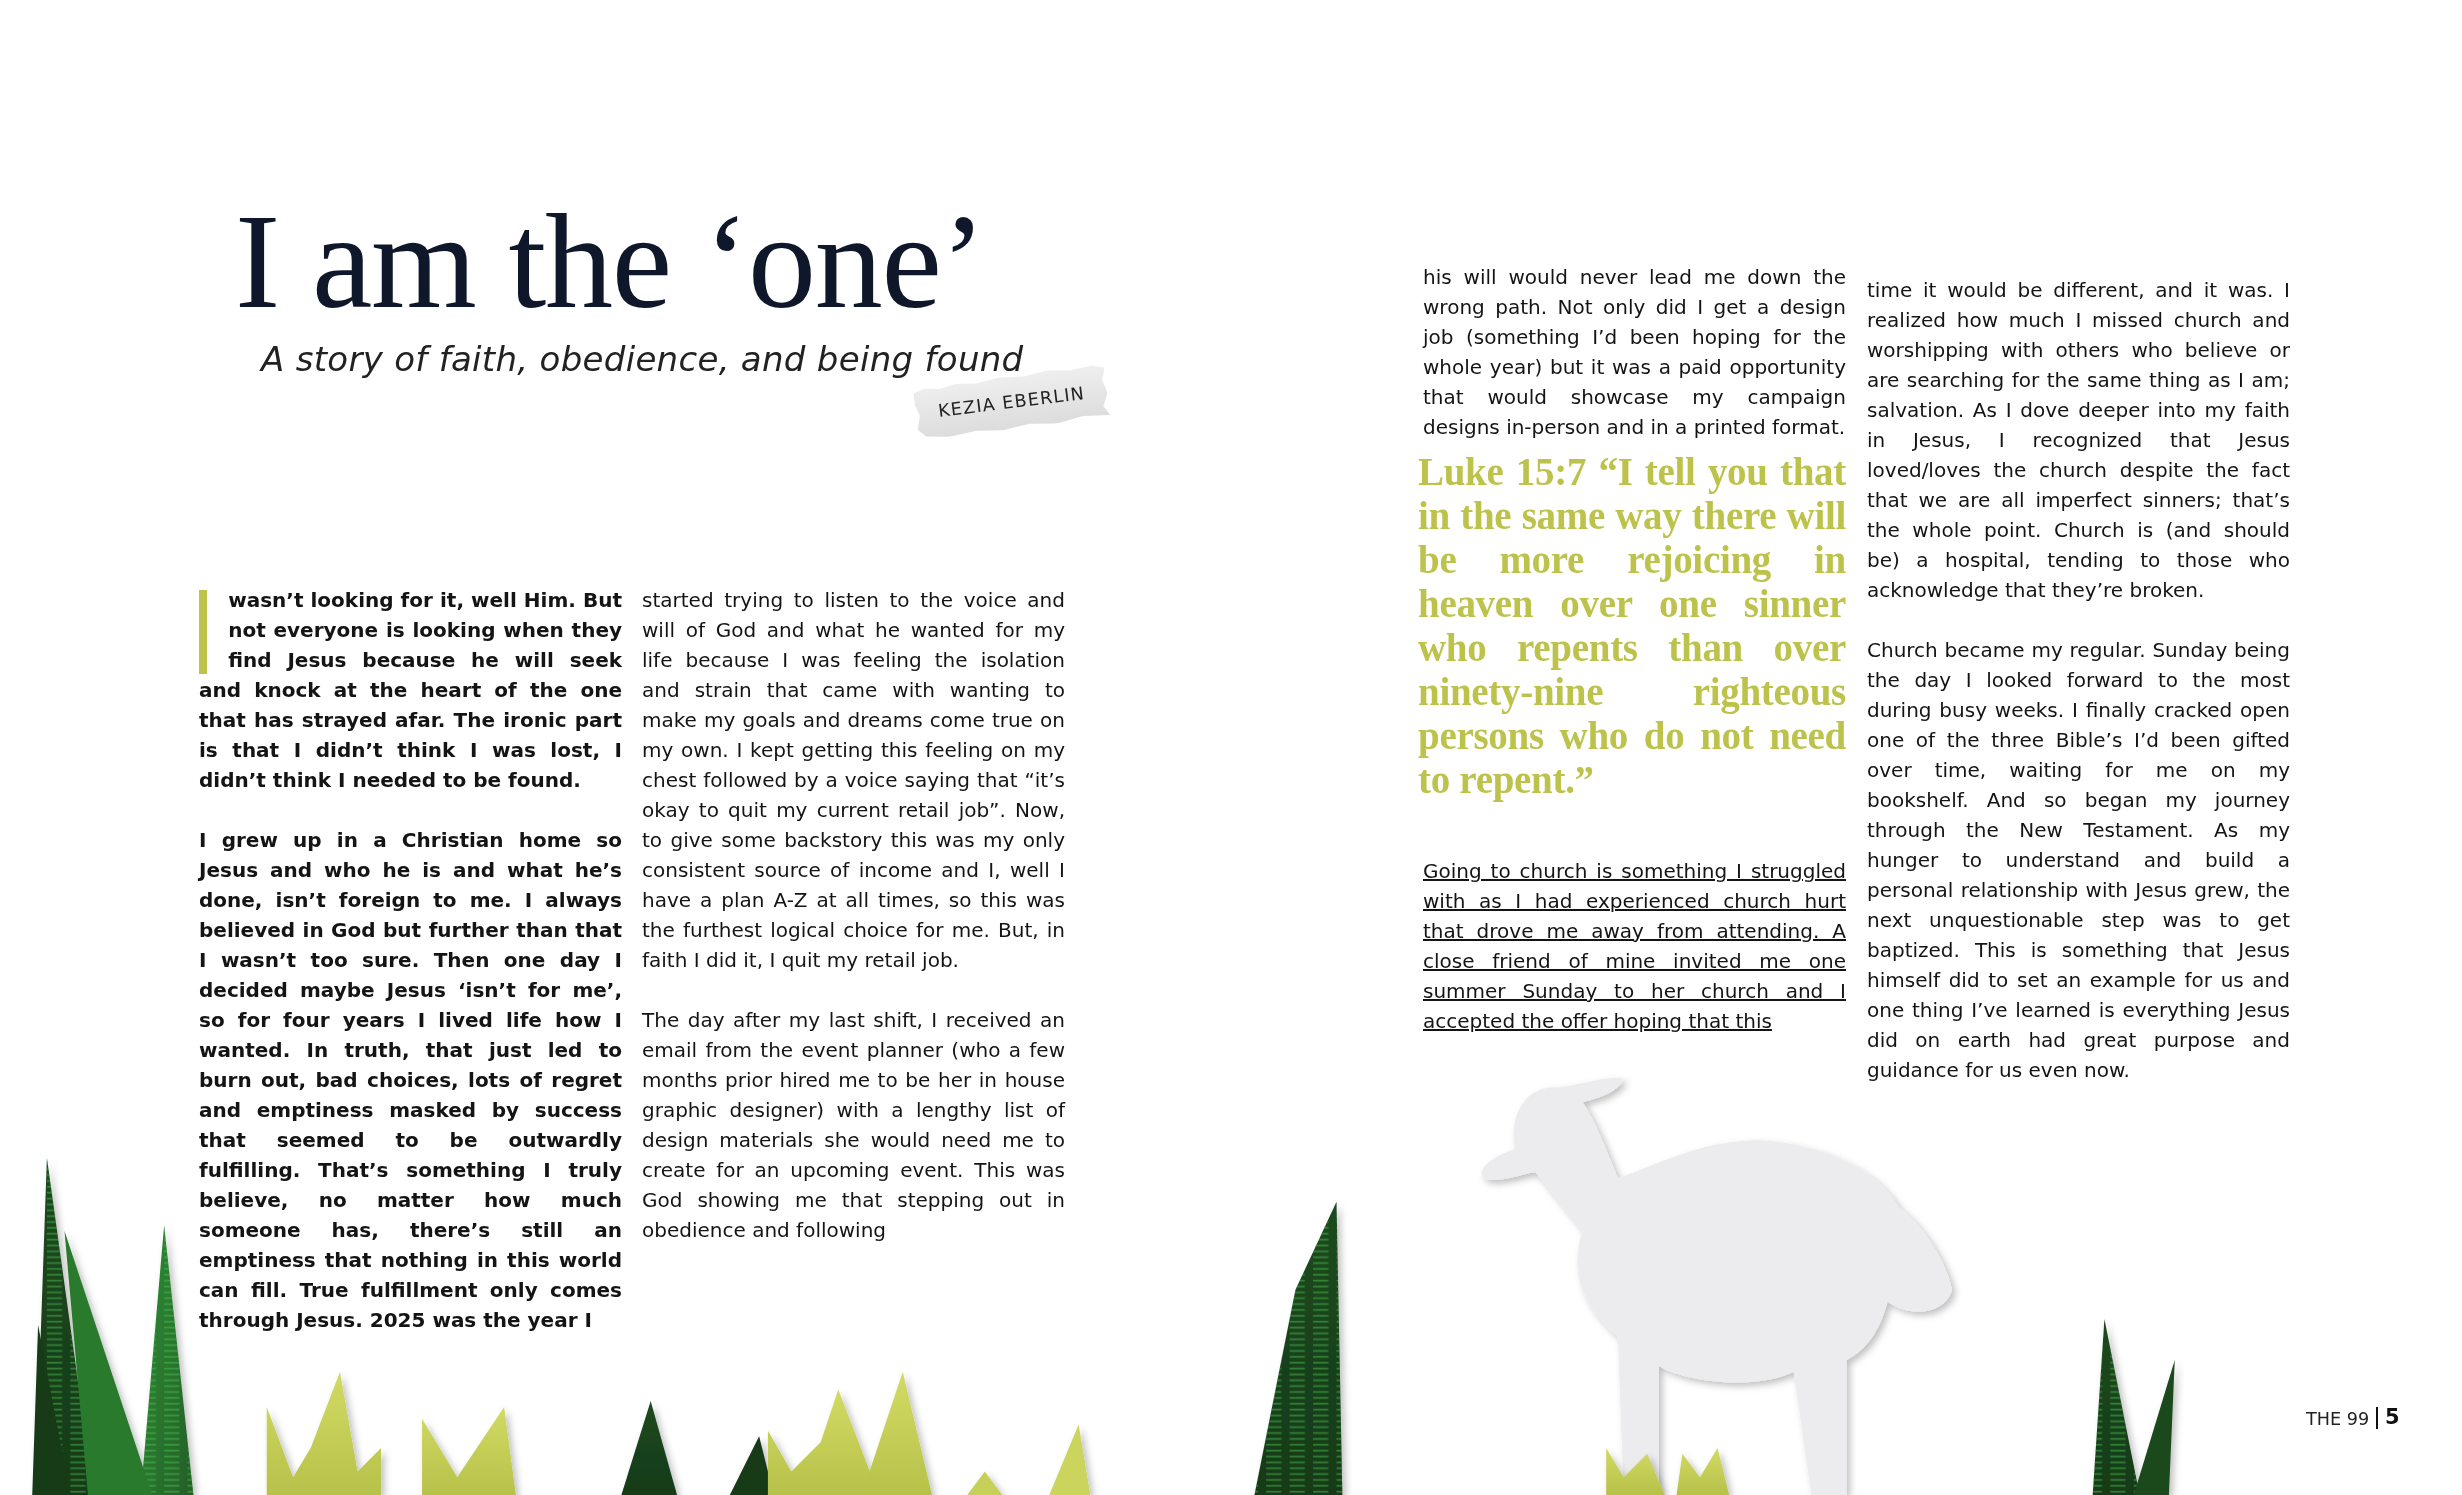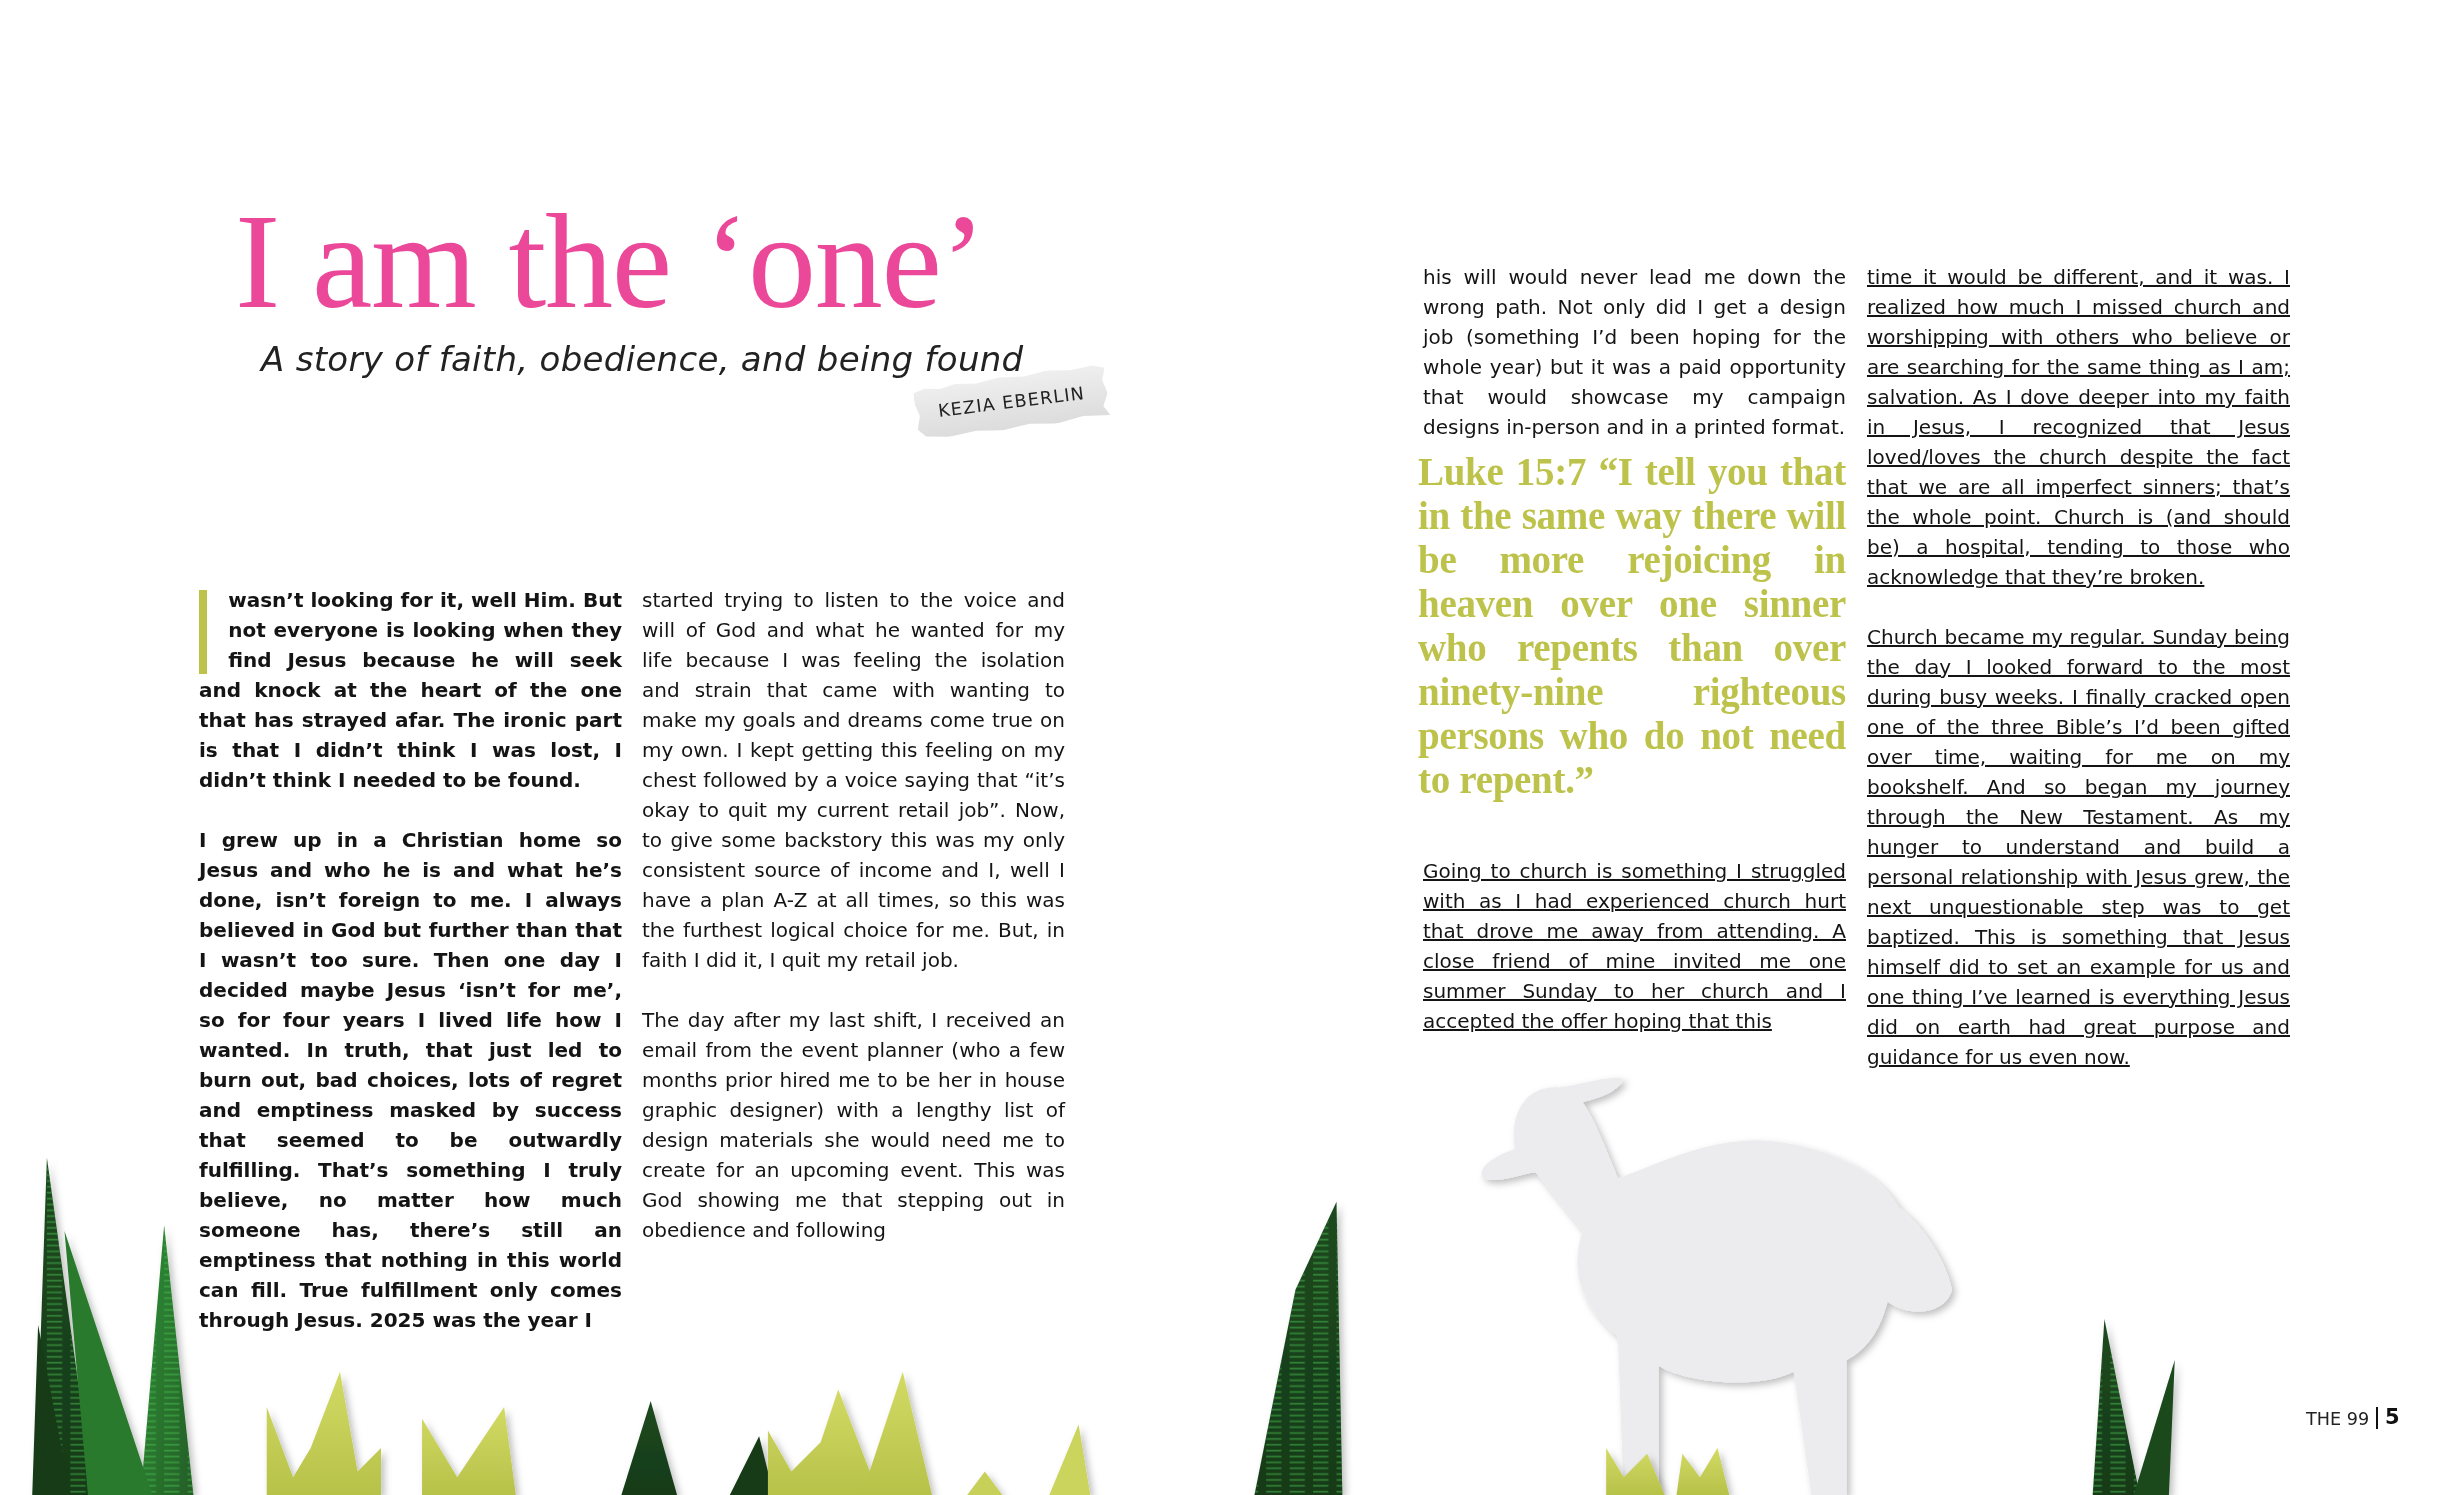--- a/index.html
+++ b/index.html
@@ -1,27 +1,27 @@
 <!DOCTYPE html>
 <html style="font-size:9.4px"><head>
 <meta charset="utf-8">
 <style>
   html, body { margin:0; padding:0; background:#ffffff; }
   body { width:2462px; height:1495px; position:relative; overflow:hidden; font-family:"Liberation Sans", sans-serif; color:#111; }
   .abs { position:absolute; }
-  .title { left:235px; top:193px; font-family:"Liberation Serif", serif; font-size:136px; line-height:1; color:#ec4899; letter-spacing:-1.2px; white-space:nowrap; }
+  .title { left:235px; top:193px; font-family:"Liberation Serif", serif; font-size:136px; line-height:1; color:#0f172a; letter-spacing:-1.2px; white-space:nowrap; }
   .subtitle { left:261px; top:342px; font-family:"DejaVu Sans", sans-serif; font-style:italic; font-weight:300; font-size:34px; line-height:1; color:#222; white-space:nowrap; letter-spacing:0.3px; }
   .byline-paper { left:915px; top:375px; width:193px; height:54px; background:linear-gradient(180deg,#efefef,#dcdcdc); transform:rotate(-7deg); box-shadow:3.5px 5.9px 8.2px rgba(0,0,0,0.25); clip-path:polygon(0% 12%,6% 6%,14% 10%,22% 4%,33% 8%,45% 2%,58% 6%,70% 0%,82% 5%,94% 1%,100% 8%,98% 30%,100% 55%,97% 78%,100% 96%,86% 92%,72% 100%,58% 94%,44% 100%,30% 95%,16% 100%,4% 94%,0% 80%,2% 55%,0% 32%); display:flex; align-items:center; justify-content:center; }
   .byline-text { font-family:"DejaVu Sans", sans-serif; font-size:17.6px; letter-spacing:1.2px; color:#222; white-space:nowrap; }
   .col { width:423px; font-family:"DejaVu Sans", sans-serif; font-size:20px; line-height:30px; color:#141414; text-align:justify;margin-top:47px; }
   .col p { margin:0 0 30px 0; }
   .col1 { left:199px; top:538px;font-weight:bold; }
   .col2 { left:642px; top:538px; }
   .col3 { left:1423px; top:215px; }
-  .col4 { left:1867px; top:215px;text-decoration:underline; }
+  .col4 { left:1867px; top:228px; }
   .dropcap-bar { display:inline-block; width:8.2px; height:84px; background:#bcc24a; float:left; margin:4.7px 21px 0 0; }
   .pullquote { left:1418px; top:450px; width:428px; font-family:"Liberation Serif", serif; font-weight:bold; font-size:39px; line-height:44px; color:#bcc24a; text-align:justify; letter-spacing:-0.3px; }
   .col3-after { left:1423px; top:809px;text-decoration:underline; }
   .footer { left:2306px; top:1405px; font-family:"DejaVu Sans", sans-serif; font-size:17.6px; color:#222; white-space:nowrap; display:flex; align-items:flex-end; gap:7px; }
   .footer .sep { width:1.8px; height:22px; background:#111; display:inline-block; }
   .footer .num { font-weight:bold; font-size:21px; color:#111; }
   svg.deco { position:absolute; left:0; top:0; }
 </style>
 </head>
 <body>

